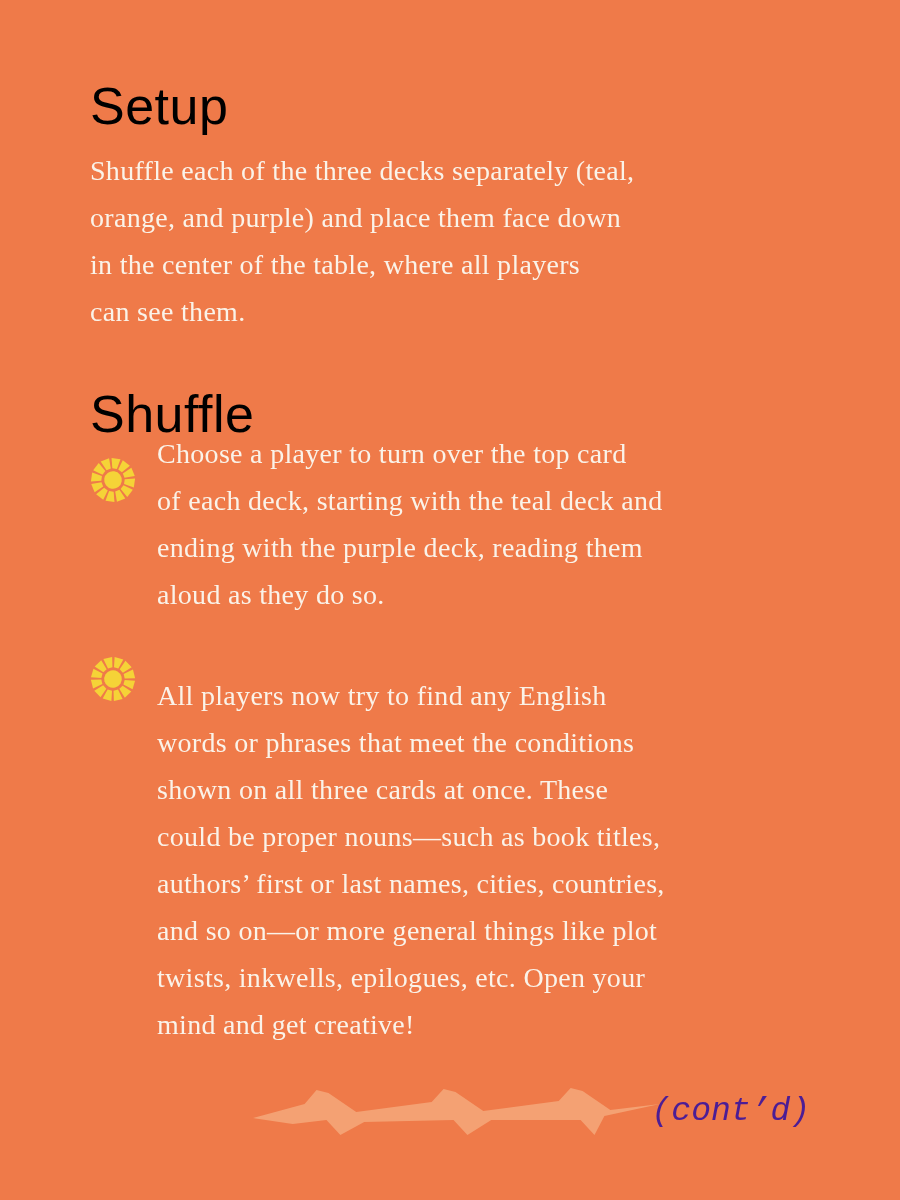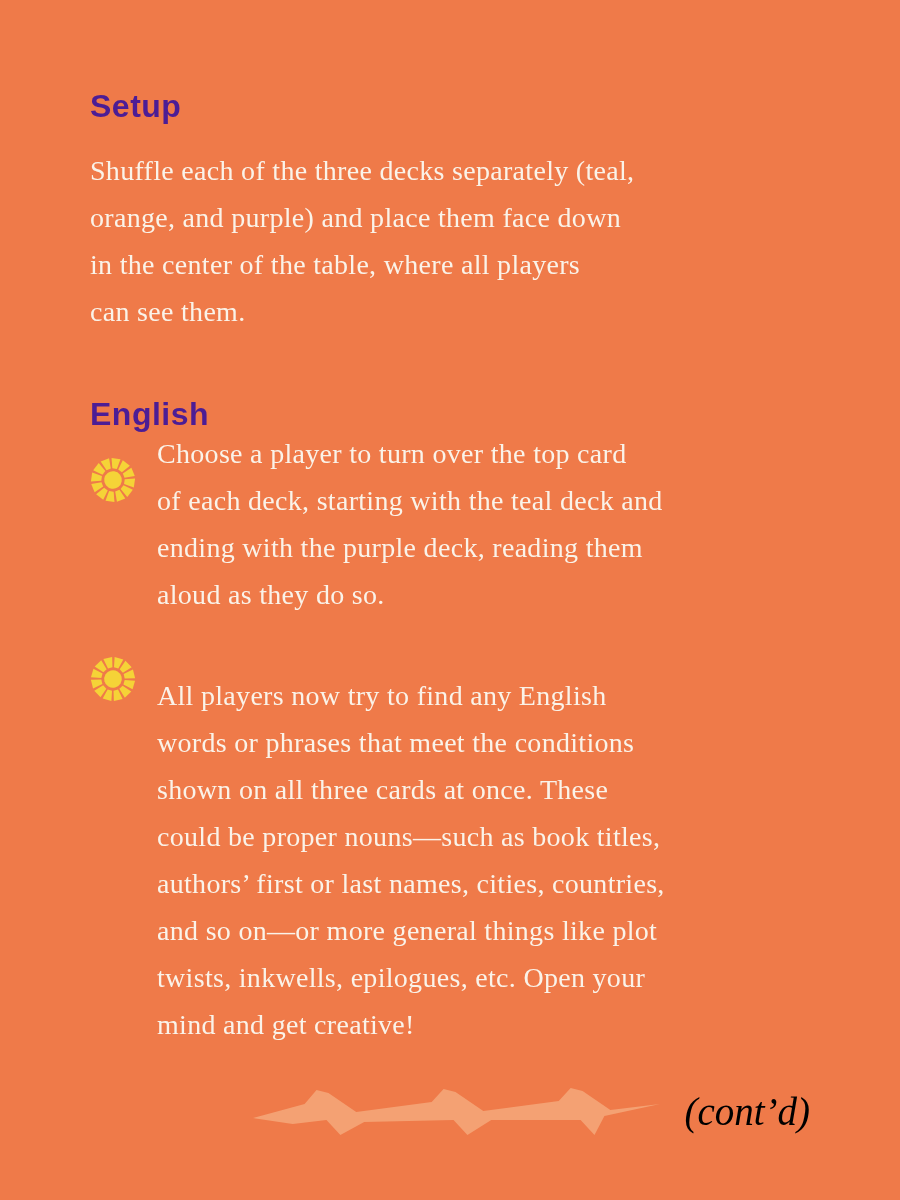--- a/index.html
+++ b/index.html
@@ -9,25 +9,25 @@
     height: 1200px;
     background: #EF7A49;
     overflow: hidden;
     font-family: "Liberation Serif", serif;
   }
   .heading {
     position: absolute;
     left: 90px;
     margin: 0;
     font-family: "Liberation Sans", sans-serif;
-    font-weight: bold;
-    font-size: 32px;
+    font-weight: normal;
+    font-size: 52px;
     line-height: 48px;
     letter-spacing: 0.5px;
-    color: #4c1d95;
+    color: #000000;
   }
   .heading.setup    { top: 82px; }
   .heading.gameplay { top: 390px; }
   .body-text {
     position: absolute;
     margin: 0;
     font-family: "Liberation Serif", serif;
     font-size: 28px;
     line-height: 47px;
     letter-spacing: 0.3px;
@@ -50,40 +50,40 @@
     position: absolute;
     left: 253px;
     top: 1088px;
     width: 407px;
     height: 48px;
   }
   .contd {
     position: absolute;
     right: 90px;
     top: 1092px;
-    font-family: Liberation Serif, serif;
+    font-family: Liberation Mono, monospace;
     font-style: italic;
-    font-size: 39px;
+    font-size: 33px;
     line-height: 40px;
-    color: #000000;
+    color: #4c1d95;
   }
 </style>
 </head>
 <body>
 
 <div class="page">
 
   <h1 class="heading setup">Setup</h1>
 
   <p class="body-text setup-paragraph">Shuffle each of the three decks separately (teal,
 orange, and purple) and place them face down
 in the center of the table, where all players
 can see them.</p>
 
-  <h1 class="heading gameplay">English</h1>
+  <h1 class="heading gameplay">Shuffle</h1>
 
   <span class="bullet-icon b1">
     <svg viewBox="0 0 48 48" width="46" height="46">
       <g transform="translate(24,24) rotate(8)" fill="#F5D337">
         <circle cx="0" cy="0" r="9.2"></circle>
         <g id="rays-a">
           <path transform="rotate(0)" d="M -2.4,-12 L 2.4,-12 L 4.7,-22.6 L -4.7,-22.6 Z"></path>
           <path transform="rotate(30)" d="M -2.4,-12 L 2.4,-12 L 4.7,-22.6 L -4.7,-22.6 Z"></path>
           <path transform="rotate(60)" d="M -2.4,-12 L 2.4,-12 L 4.7,-22.6 L -4.7,-22.6 Z"></path>
           <path transform="rotate(90)" d="M -2.4,-12 L 2.4,-12 L 4.7,-22.6 L -4.7,-22.6 Z"></path>

